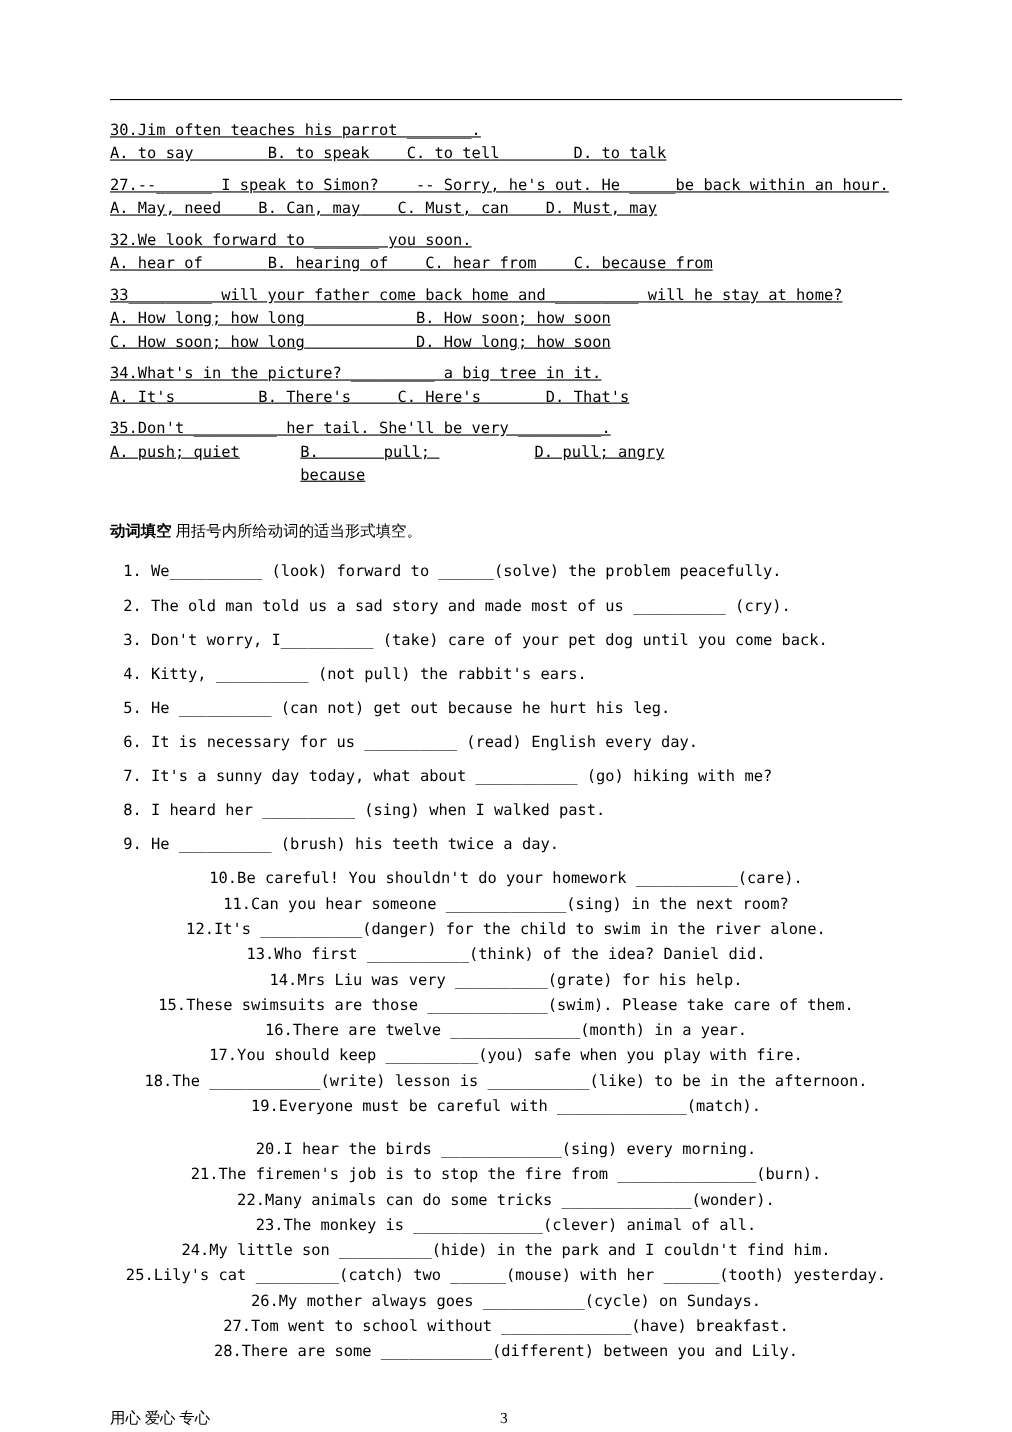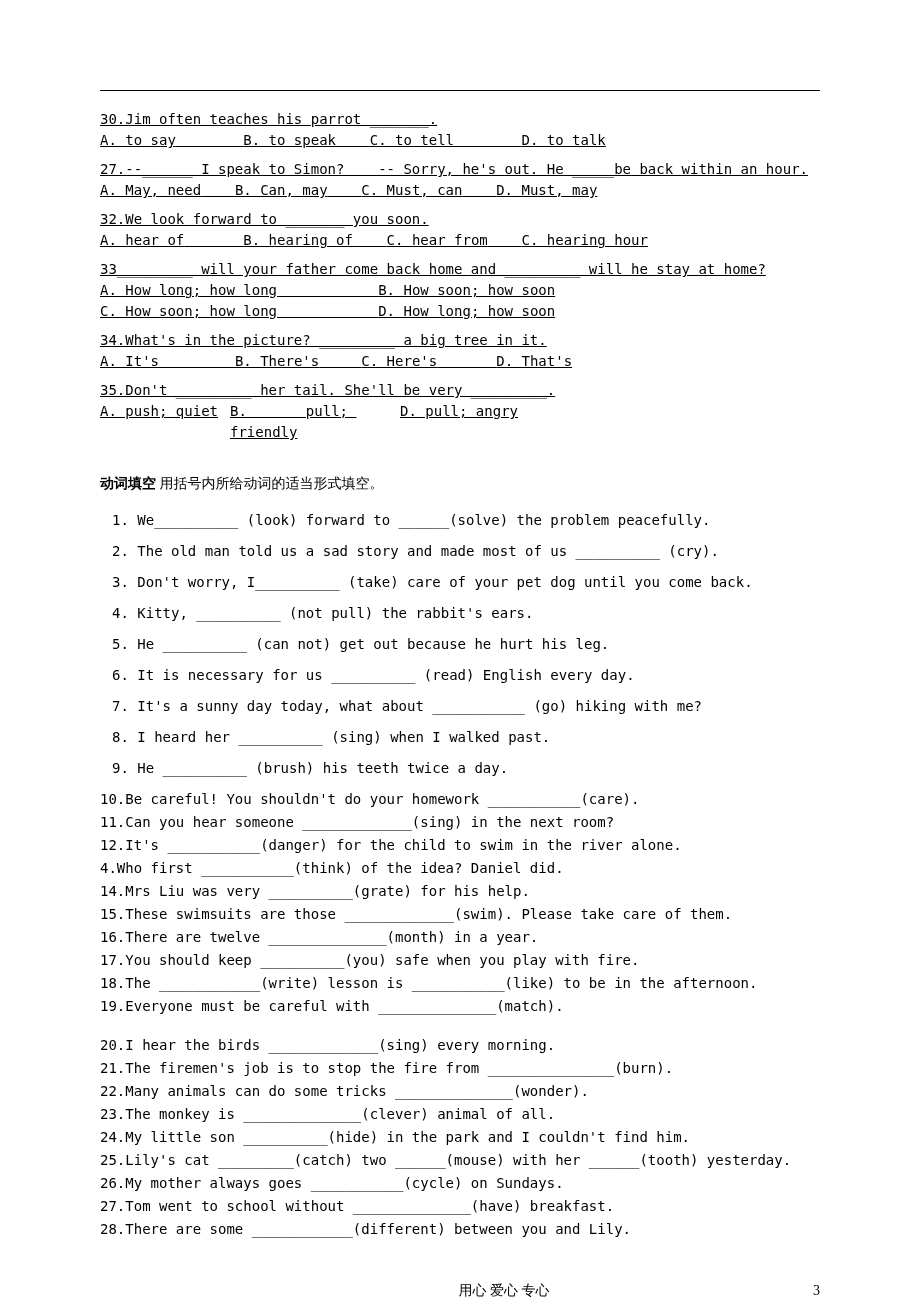--- a/index.html
+++ b/index.html
@@ -33,23 +33,24 @@
   .section-title .bold {
     font-weight: bold;
   }
   .fill-item {
     margin: 10px 12px;
     font-family: "SimSun", monospace;
     white-space: pre-wrap;
   }
   .tight .fill-item {
     margin: 2px 0;
+    text-align: center;
   }
   .footer {
-    text-align: right;
+    text-align: left;
     margin-top: 40px;
     font-family: "SimSun", serif;
   }
   .pnum {
     display: inline-block;
     margin-left: 260px;
   }
 </style>
 </head>
 <body>
@@ -62,39 +63,39 @@
     <div class="mc-line"><span>A. to say</span>        <span>B. to speak</span>    <span>C. to tell</span>        <span>D. to talk</span></div>
   </div>
 
   <div class="mc-block">
     <div class="mc-line" style="white-space:pre-wrap;">27.--______ I speak to Simon?    -- Sorry, he's out. He _____be back within an hour.</div>
     <div class="mc-line"><span>A. May, need</span>    <span>B. Can, may</span>    <span>C. Must, can</span>    <span>D. Must, may</span></div>
   </div>
 
   <div class="mc-block">
     <div class="mc-line">32.We look forward to _______ you soon.</div>
-    <div class="mc-line"><span>A. hear of</span>       <span>B. hearing of</span>    <span>C. hear from</span>    <span>C. hearing hour</span></div>
+    <div class="mc-line"><span>A. hear of</span>       <span>B. hearing of</span>    <span>C. hear from</span>    <span>C. because from</span></div>
   </div>
 
   <div class="mc-block">
     <div class="mc-line" style="white-space:pre-wrap;">33_________ will your father come back home and _________ will he stay at home?</div>
     <div class="mc-line"><span>A. How long; how long</span>            <span>B. How soon; how soon</span></div>
     <div class="mc-line"><span>C. How soon; how long</span>            <span>D. How long; how soon</span></div>
   </div>
 
   <div class="mc-block">
     <div class="mc-line">34.What's in the picture? _________ a big tree in it.</div>
     <div class="mc-line"><span>A. It's</span>         <span>B. There's</span>     <span>C. Here's</span>       <span>D. That's</span></div>
   </div>
 
   <div class="mc-block">
     <div class="mc-line">35.Don't _________ her tail. She'll be very _________.</div>
-    <div style="display:flex;">
+    <div style="display:flex;gap:43px;">
       <div style="width:130px;" class="mc-line">A. push; quiet</div>
-      <div style="width:170px;white-space:pre-wrap;" class="mc-line">B.       pull; friendly</div>
+      <div style="width:170px;white-space:pre-wrap;" class="mc-line">B.       pull; because</div>
       <div class="mc-line">D. pull; angry</div>
     </div>
   </div>
 
   <div class="section-title">
     <span class="bold">动词填空</span><span> 用括号内所给动词的适当形式填空。</span>
   </div>
 
   <div>
     <div class="fill-item">1. We__________ (look) forward to ______(solve) the problem peacefully.</div>
@@ -105,21 +106,21 @@
     <div class="fill-item">6. It is necessary for us __________ (read) English every day.</div>
     <div class="fill-item">7. It's a sunny day today, what about ___________ (go) hiking with me?</div>
     <div class="fill-item">8. I heard her __________ (sing) when I walked past.</div>
     <div class="fill-item">9. He __________ (brush) his teeth twice a day.</div>
   </div>
 
   <div class="tight">
     <div class="fill-item">10.Be careful! You shouldn't do your homework ___________(care).</div>
     <div class="fill-item">11.Can you hear someone _____________(sing) in the next room?</div>
     <div class="fill-item">12.It's ___________(danger) for the child to swim in the river alone.</div>
-    <div class="fill-item">4.Who first ___________(think) of the idea? Daniel did.</div>
+    <div class="fill-item">13.Who first ___________(think) of the idea? Daniel did.</div>
     <div class="fill-item">14.Mrs Liu was very __________(grate) for his help.</div>
     <div class="fill-item">15.These swimsuits are those _____________(swim). Please take care of them.</div>
     <div class="fill-item">16.There are twelve ______________(month) in a year.</div>
     <div class="fill-item">17.You should keep __________(you) safe when you play with fire.</div>
     <div class="fill-item">18.The ____________(write) lesson is ___________(like) to be in the afternoon.</div>
     <div class="fill-item">19.Everyone must be careful with ______________(match).</div>
   </div>
 
   <div style="height:14px;"></div>
 

